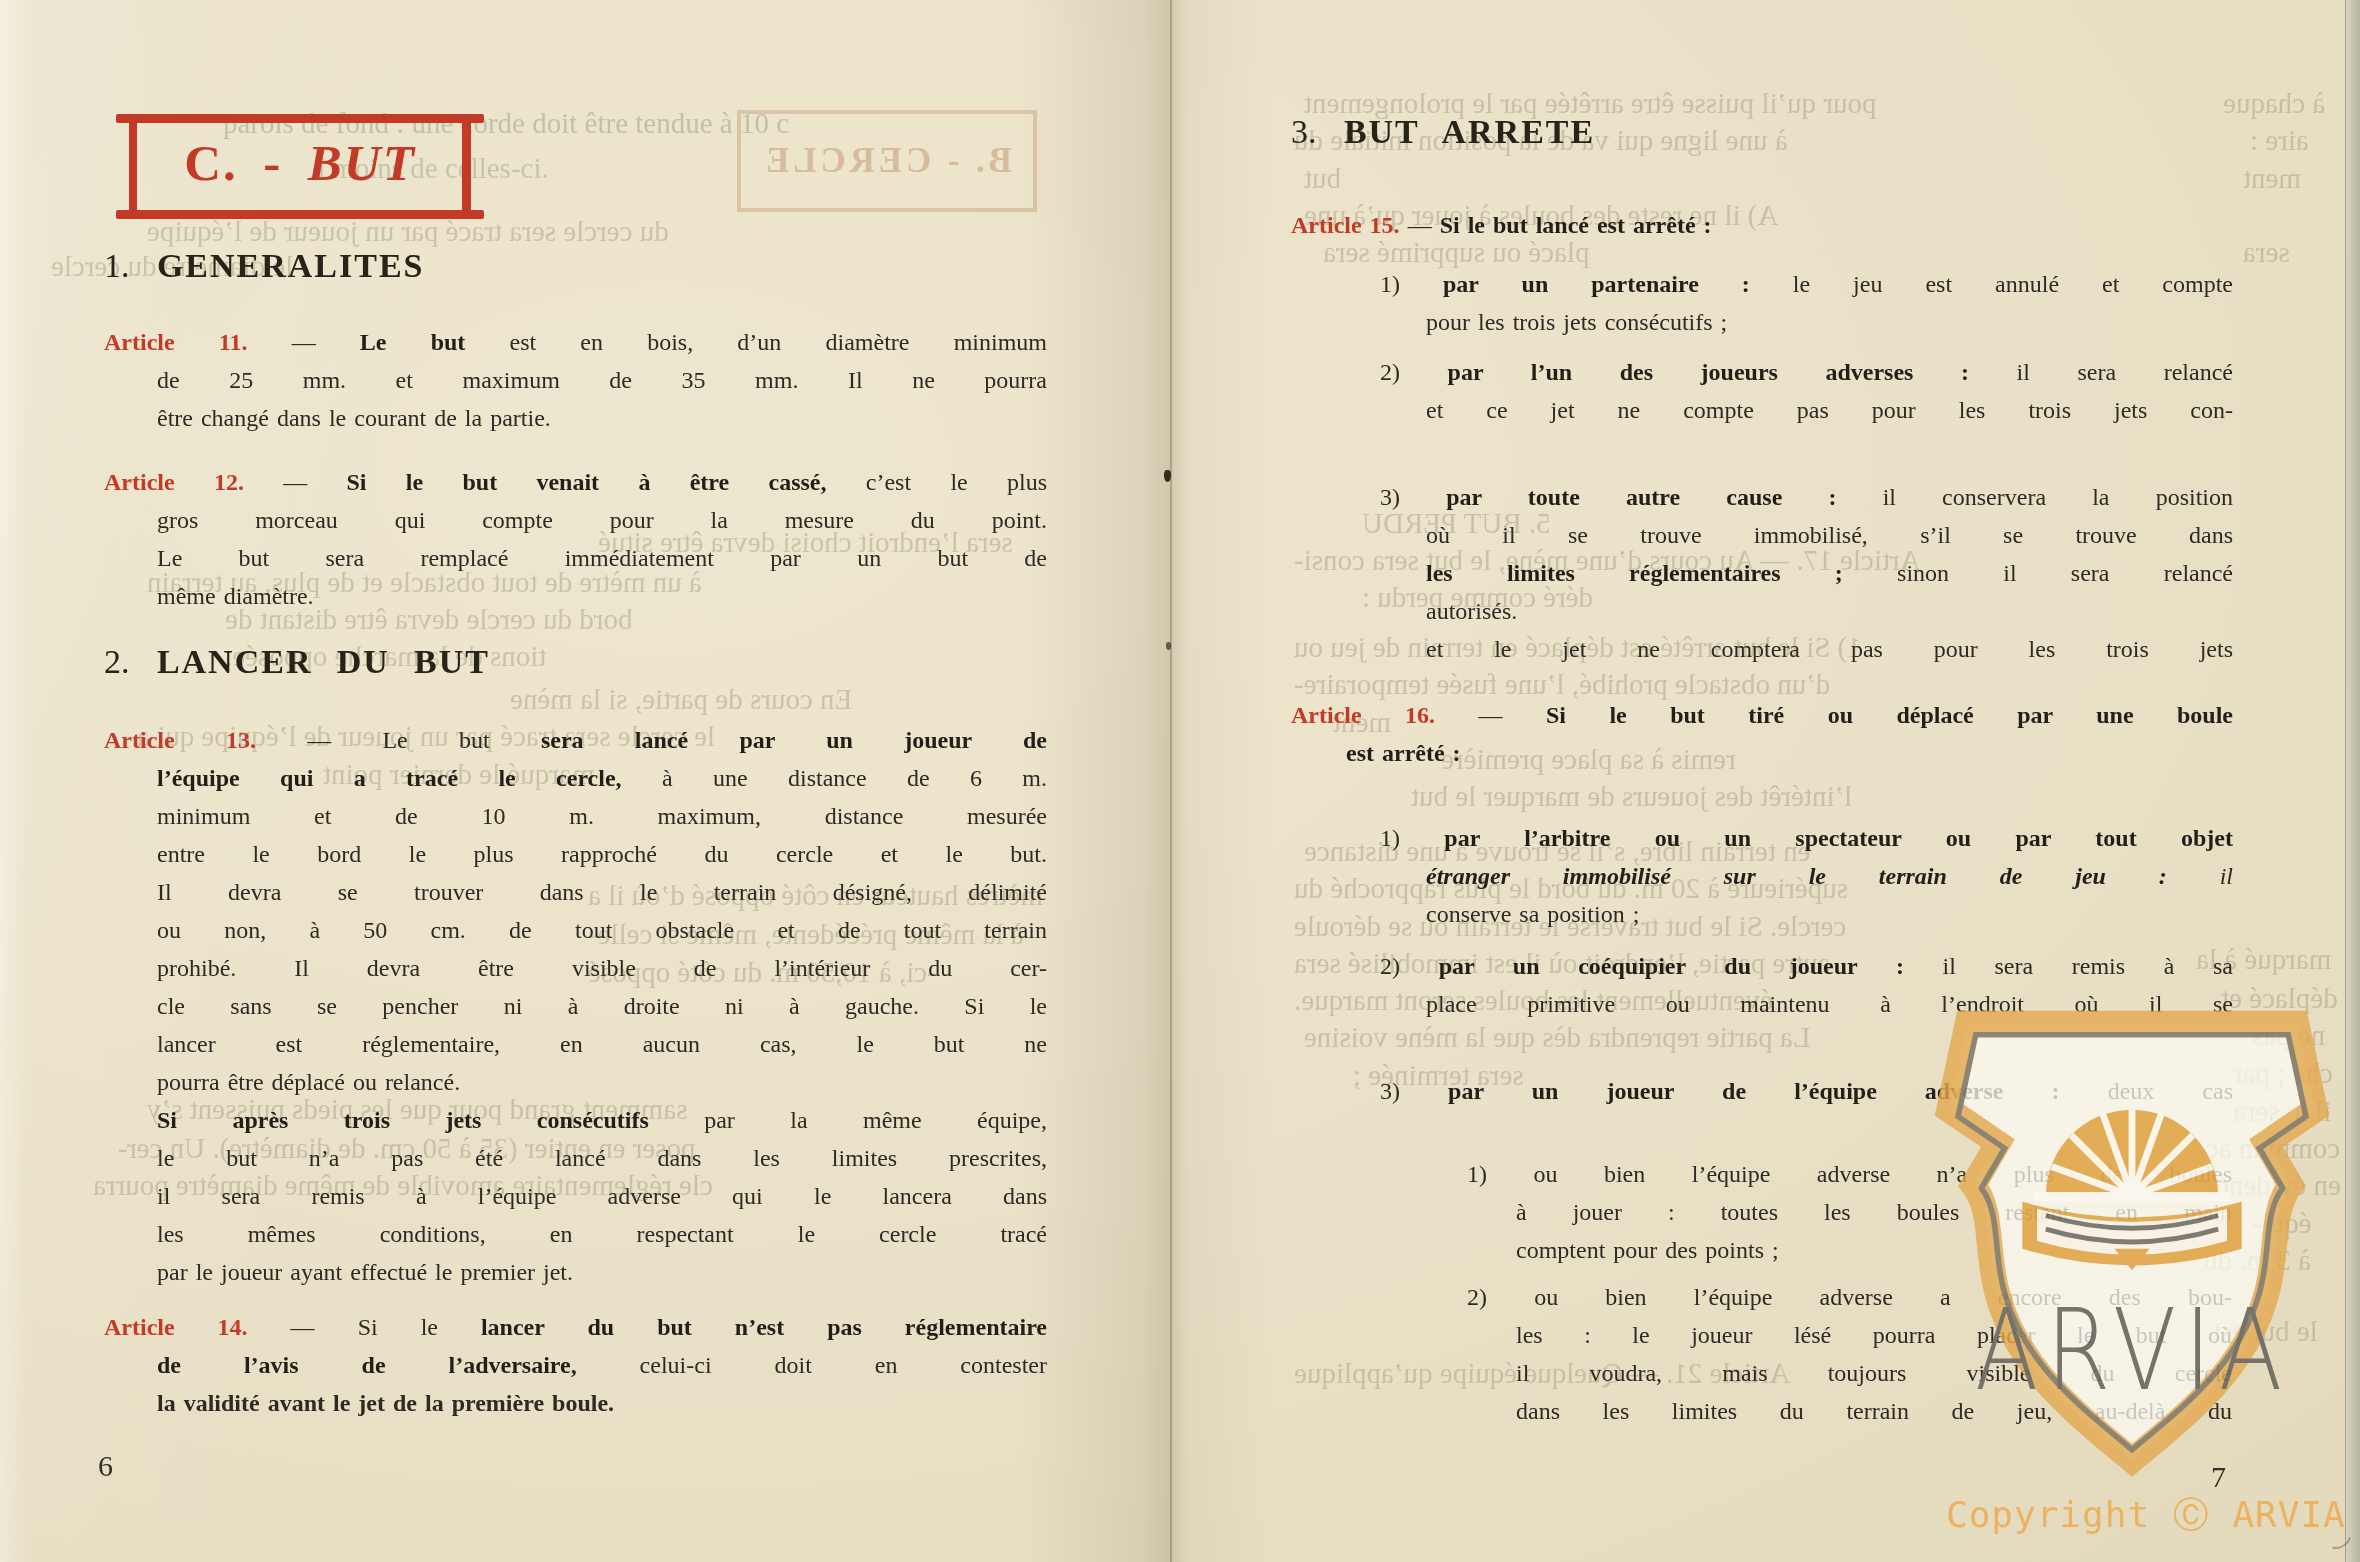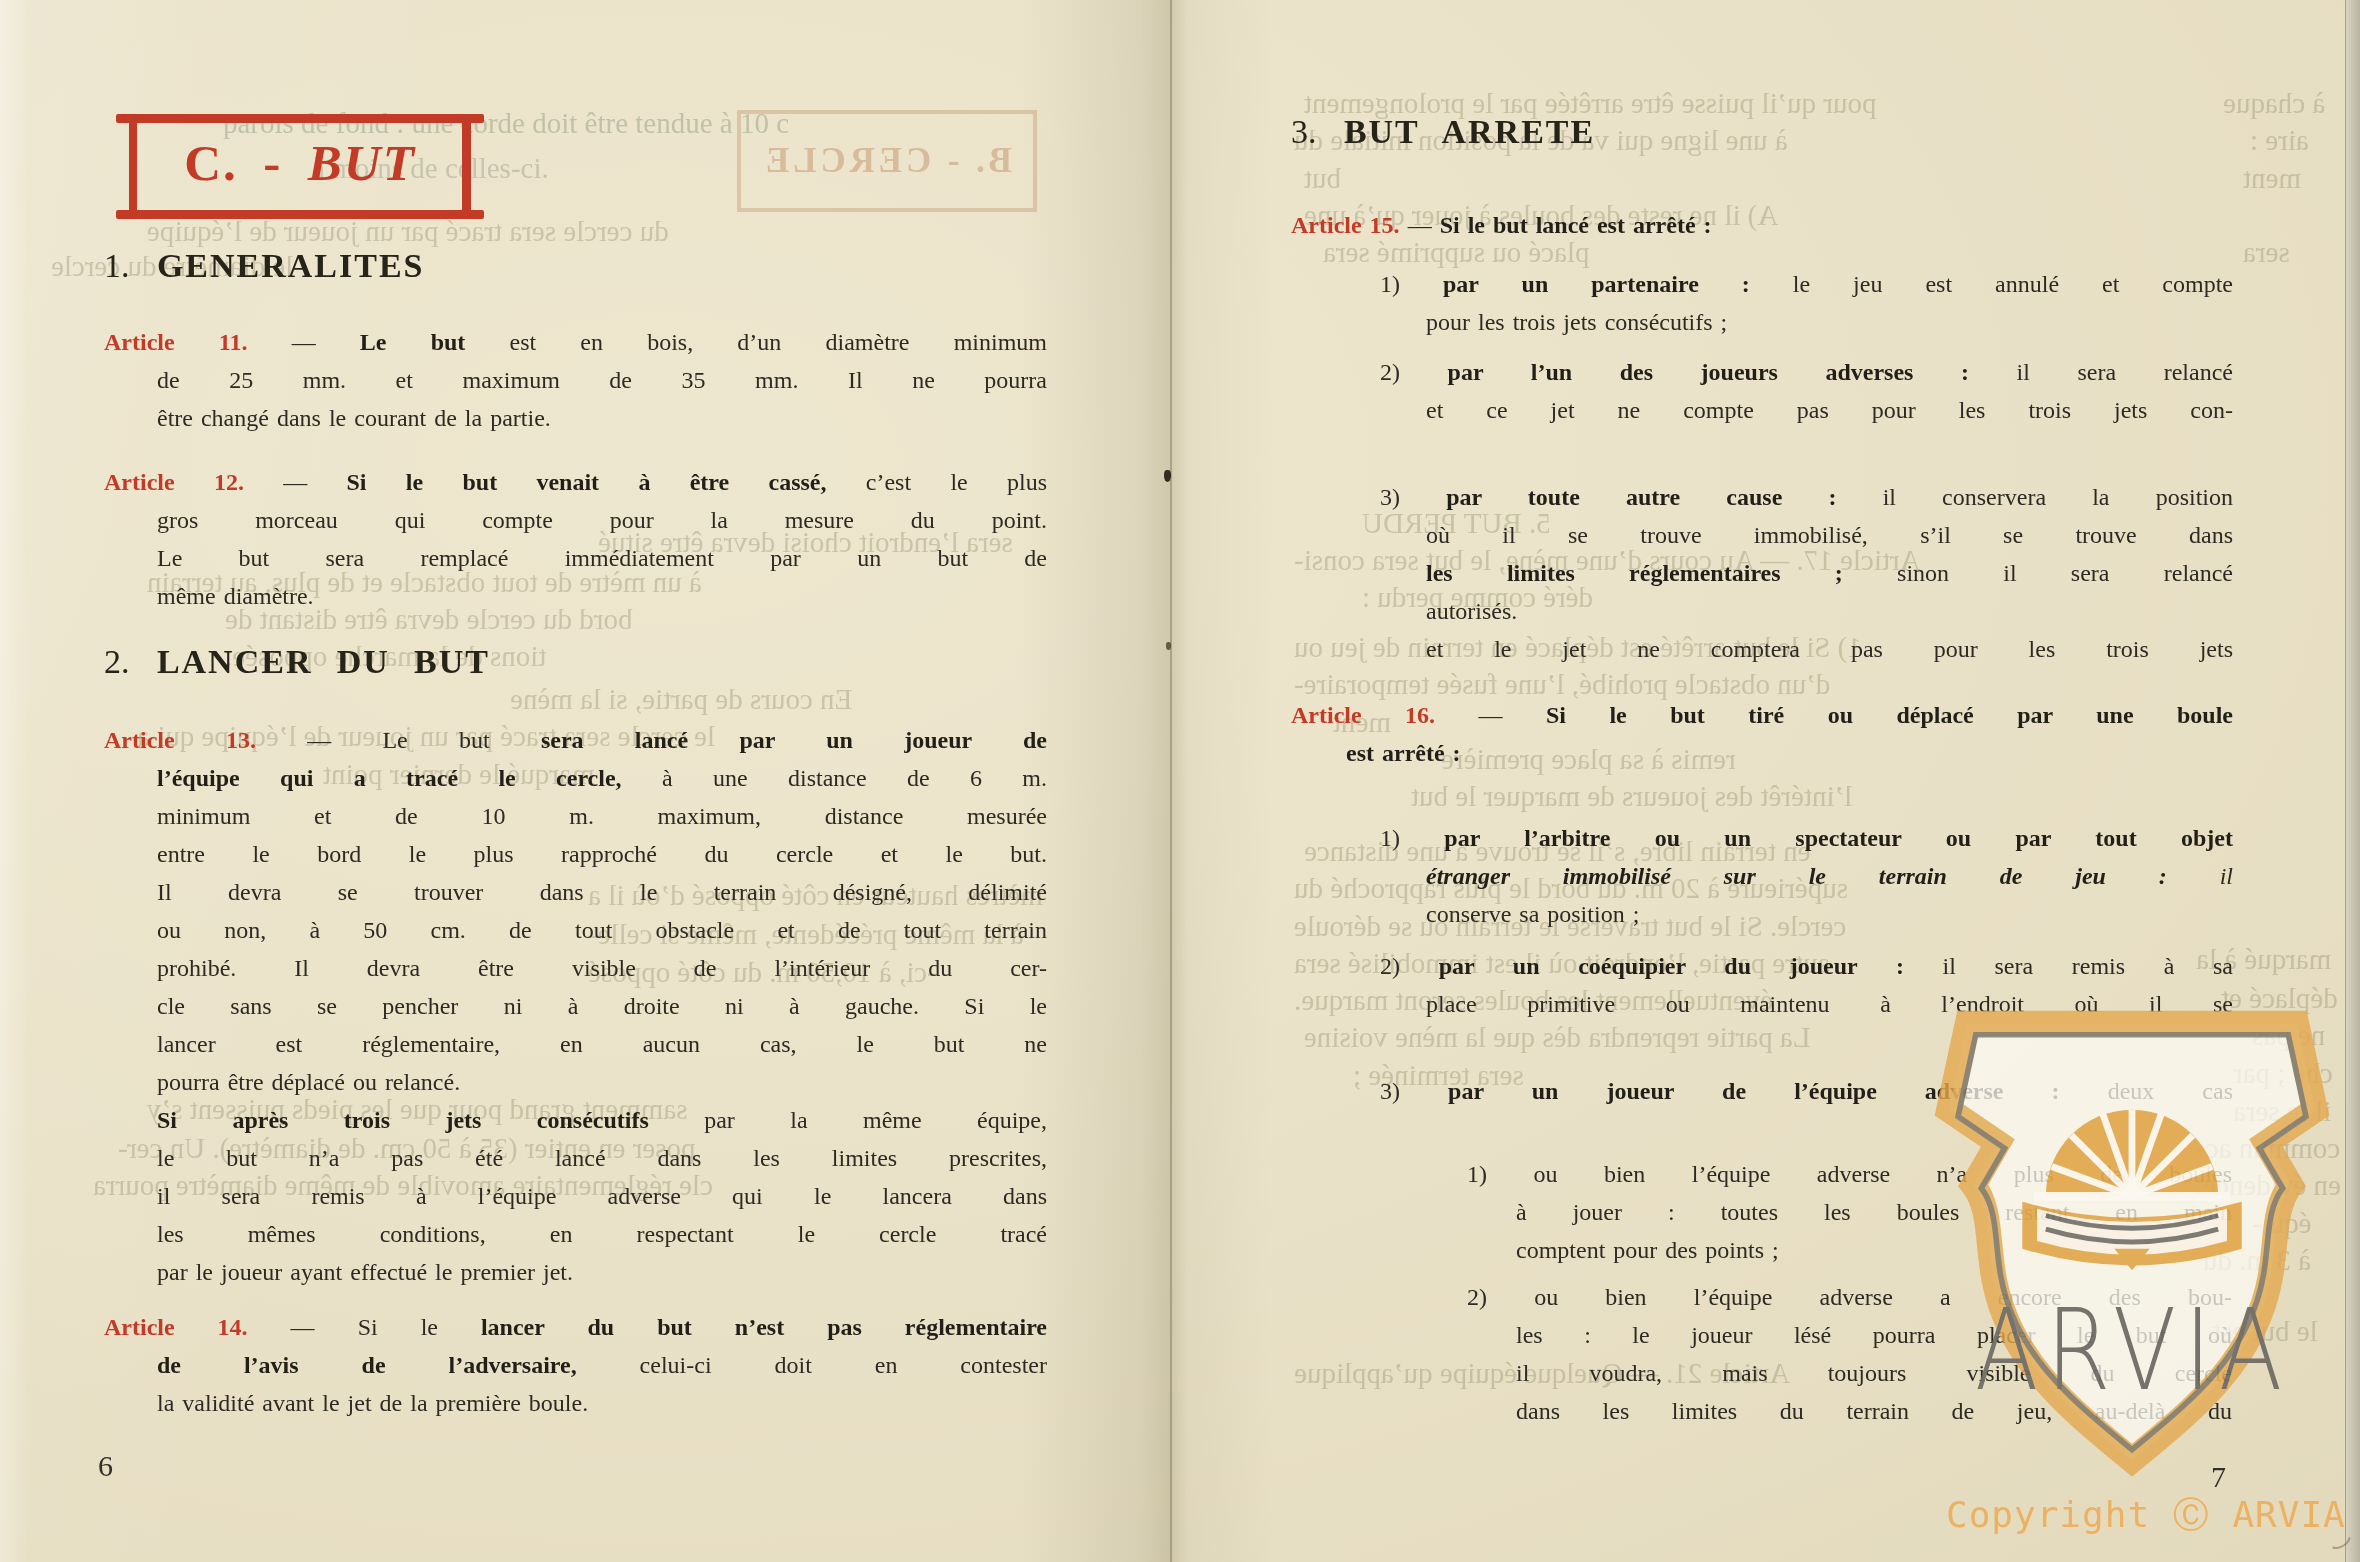--- a/index.html
+++ b/index.html
@@ -166,21 +166,21 @@
           <div class="line nj" style="padding-left: 53px;"><span class="">pourra être déplacé ou relancé.</span></div>
           <div class="line" style="padding-left: 53px;"><span class="b">Si après trois jets consécutifs</span><span class=""> par la même équipe,</span></div>
           <div class="line" style="padding-left: 53px;"><span class="">le but n’a pas été lancé dans les limites prescrites,</span></div>
           <div class="line" style="padding-left: 53px;"><span class="">il sera remis à l’équipe adverse qui le lancera dans</span></div>
           <div class="line" style="padding-left: 53px;"><span class="">les mêmes conditions, en respectant le cercle tracé</span></div>
           <div class="line nj" style="padding-left: 53px;"><span class="">par le joueur ayant effectué le premier jet.</span></div>
         </div>
         <div class="block" style="top: 1308px; left: 104px; width: 943px;">
           <div class="line"><span class="red ">Article 14.</span><span class=""> — </span><span class="">Si le </span><span class="b">lancer du but n’est pas réglementaire</span></div>
           <div class="line" style="padding-left: 53px;"><span class="b">de l’avis de l’adversaire,</span><span class=""> celui-ci doit en contester</span></div>
-          <div class="line nj" style="padding-left: 53px;"><span class="">la validité avant le jet de la première boule.</span></div>
+          <div class="line nj" style="padding-left: 53px; font-weight: bold;"><span class="">la validité avant le jet de la première boule.</span></div>
         </div>
       </div>
     <div class="pagenum" style="left:98px;top:1449px">6</div>
   </div>
 
   <div class="textlayer">
     <div id="right-blocks">
         <div class="block heading" style="top: 113px; left: 1291px; width: 954px;"><span class="hnum">3.</span><span class="htext">BUT ARRETE</span></div>
         <div class="block" style="top: 206px; left: 1291px; width: 942px;">
           <div class="line nj"><span class="red ">Article 15.</span><span class=""> — </span><span class="b">Si le but lancé est arrêté :</span></div>

